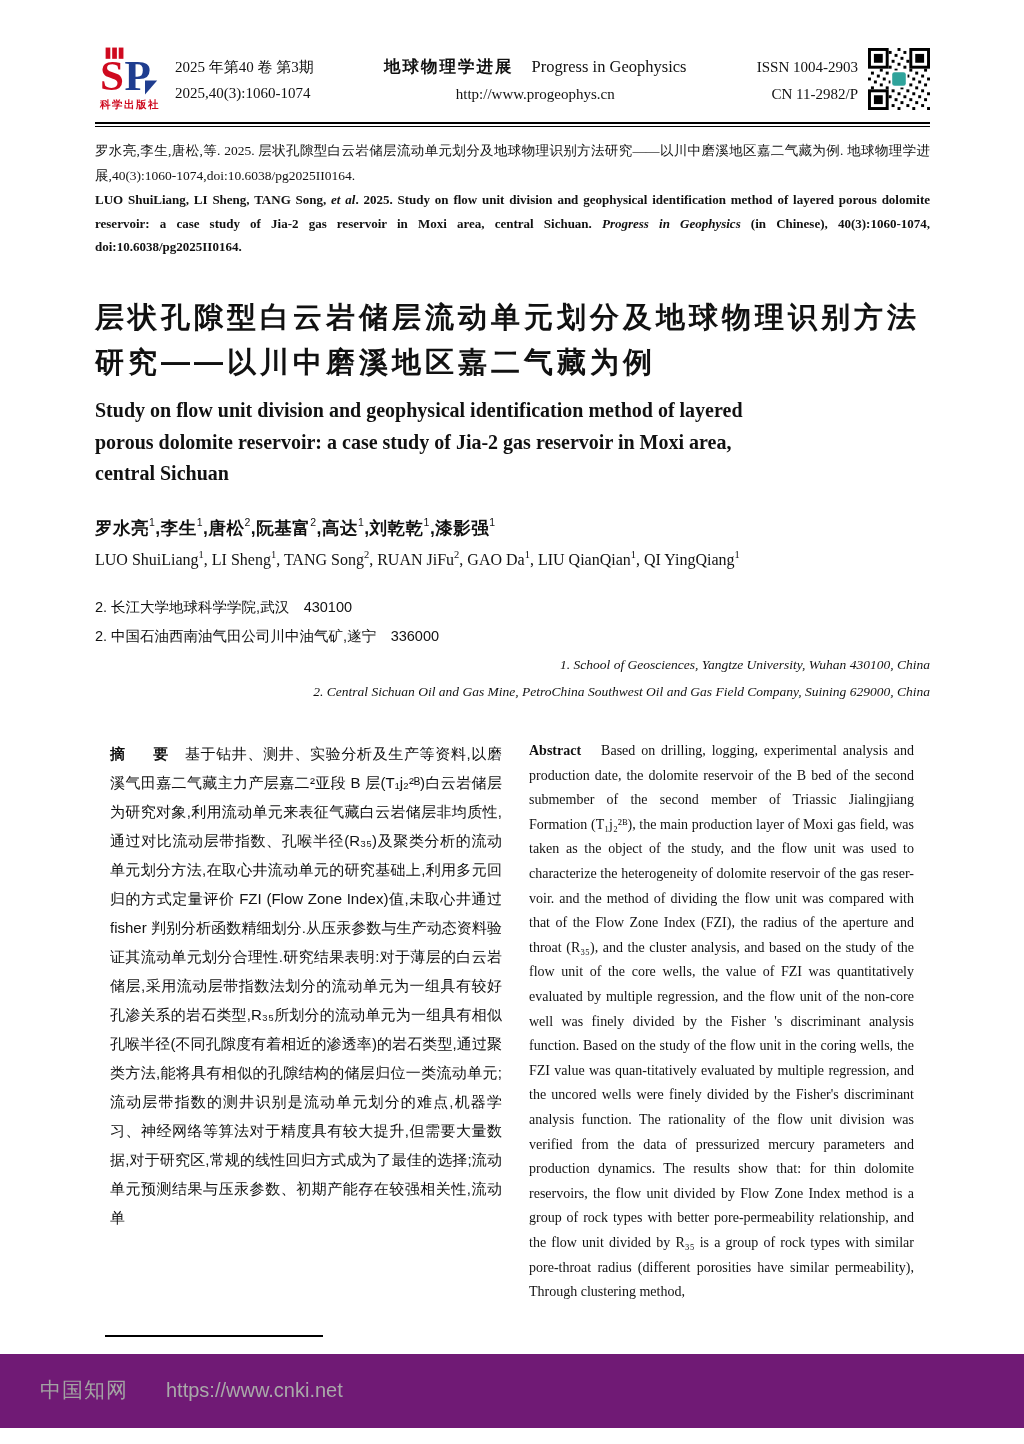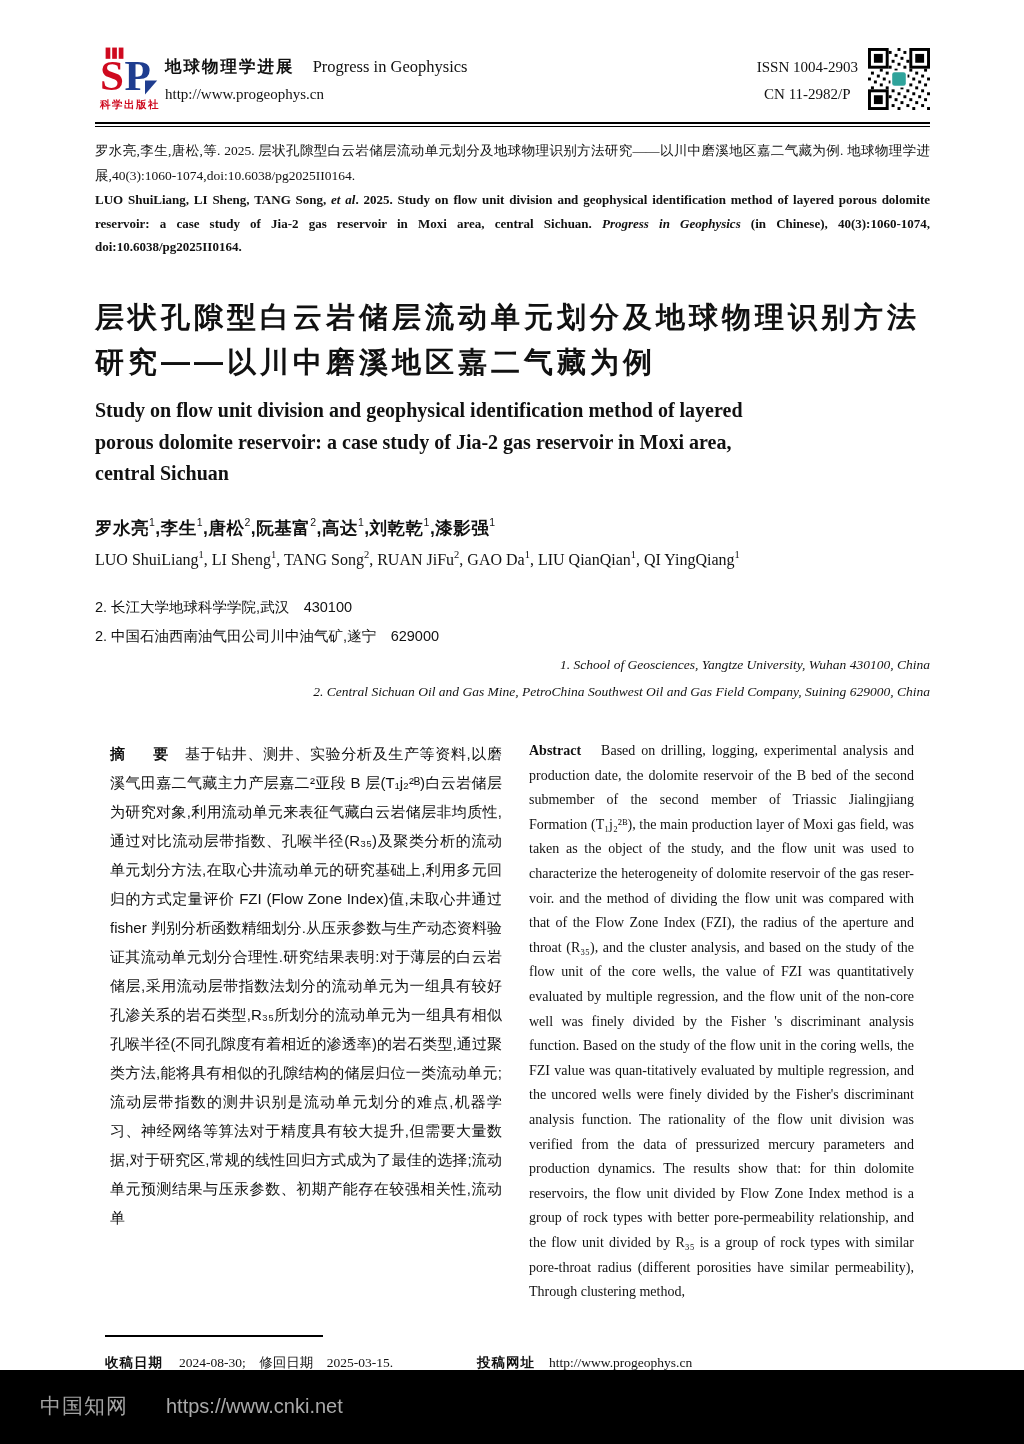--- a/index.html
+++ b/index.html
@@ -10,26 +10,26 @@
     font-family:"Liberation Serif", serif;
   }
   .content { padding:0 94px 0 95px; }
 
   
   .j-header { display:flex; align-items:flex-start; margin-top:46px; }
   .logo-box { width:70px; flex:0 0 auto; text-align:center; }
   .logo-box svg { display:block; margin:0 auto; }
   .publisher-name { color:#cf0a1f; font-size:10.5px; font-weight:bold; letter-spacing:1.5px; margin-top:2px; white-space:nowrap; font-family:"Liberation Sans", sans-serif; }
   .issue-box { margin-left:10px; font-size:15px; line-height:1.75; white-space:nowrap; padding-top:8px; }
-  .center-box { flex:1; text-align:left; padding-top:10px; }
+  .center-box { flex:1; text-align:center; padding-top:10px; }
   .journal-line { font-size:16.5px; }
   .journal-cn { font-weight:bold; letter-spacing:2px; font-family:"Liberation Sans", sans-serif; }
   .journal-en { margin-left:14px; }
   .journal-url { font-size:15px; margin-top:8px; color:#111; text-decoration:none; display:inline-block; }
-  .right-box { text-align:center; font-size:15px; line-height:1.8; white-space:nowrap; padding-top:8px; margin-right:10px; }
+  .right-box { text-align:right; font-size:15px; line-height:1.8; white-space:nowrap; padding-top:8px; margin-right:10px; }
   .qr-box { flex:0 0 auto; padding-top:2px; }
 
   .header-divider { margin-top:8px; border-top:2.5px solid #000; border-bottom:1.5px solid #000; height:5px; }
 
   
   .citation { margin-top:12px; }
   .citation p { font-size:13.5px; line-height:1.82; text-align:justify; }
   .citation .en { font-size:13px;font-weight:bold; }
   .citation .it { font-style:italic; }
 
@@ -59,21 +59,21 @@
   .fn-divider { margin-top:30px; margin-left:10px; width:218px; border-top:2px solid #000; }
   .footnotes { margin-top:12px; font-size:13.5px; padding-left:10px; }
   .fn-row { display:flex; line-height:2.1; }
   .fn-label { flex:0 0 auto; font-weight:bold; font-family:"Liberation Sans", sans-serif; margin-right:16px; letter-spacing:1px; }
   .fn-text { flex:1; text-align:justify; }
   .fn-submit { margin-left:84px; }
   .fn-submit-label { font-weight:bold; font-family:"Liberation Sans", sans-serif; letter-spacing:1px; margin-right:14px; }
   .fn-link { color:#111; text-decoration:none; }
 
   
-  .cnki-bar { position:absolute; left:0; right:0; bottom:0; height:74px; background:#000000; }
+  .cnki-bar { position:absolute; left:0; right:0; bottom:16px; height:74px; background:#701a75; }
   .cnki-inner { position:absolute; left:40px; bottom:24px; display:flex; align-items:baseline; color:#a3a3a3; font-family:"Liberation Sans", sans-serif; }
   .cnki-name { font-size:21px; letter-spacing:1px; }
   .cnki-url { font-size:20px; margin-left:38px; color:#a9a9a9; text-decoration:none; }
 </style>
 </head>
 <body>
 
 <div class="page">
   <div class="content">
 
@@ -87,20 +87,24 @@
             <text x="0" y="46" font-size="46" font-weight="bold" font-family="Liberation Serif, serif">S</text>
           </g>
           <g fill="#1f3d8f">
             <text x="26" y="46" font-size="46" font-weight="bold" font-family="Liberation Serif, serif">P</text>
             <polygon points="48,36 61,36 48,51"></polygon>
           </g>
         </svg>
         <div class="publisher-name">科学出版社</div>
       </div>
 
+      <div class="issue-box">
+        <div>2025 年第40 卷 第3期</div>
+        <div>2025,40(3):1060-1074</div>
+      </div>
 
       <div class="center-box">
         <div class="journal-line">
           <span class="journal-cn">地球物理学进展</span>
           <span class="journal-en">Progress in Geophysics</span>
         </div>
         <a class="journal-url" href="#">http://www.progeophys.cn</a>
       </div>
 
       <div class="right-box">
@@ -200,21 +204,21 @@
       <div>porous dolomite reservoir: a case study of Jia-2 gas reservoir in Moxi area,</div>
       <div>central Sichuan</div>
     </h2>
 
     <div class="authors-cn"><span><span>罗水亮</span><sup>1</sup></span><span>,</span><span><span>李生</span><sup>1</sup></span><span>,</span><span><span>唐松</span><sup>2</sup></span><span>,</span><span><span>阮基富</span><sup>2</sup></span><span>,</span><span><span>高达</span><sup>1</sup></span><span>,</span><span><span>刘乾乾</span><sup>1</sup></span><span>,</span><span><span>漆影强</span><sup>1</sup></span></div>
 
     <div class="authors-en"><span><span>LUO ShuiLiang</span><sup>1</sup></span><span>,  </span><span><span>LI Sheng</span><sup>1</sup></span><span>,  </span><span><span>TANG Song</span><sup>2</sup></span><span>,  </span><span><span>RUAN JiFu</span><sup>2</sup></span><span>,  </span><span><span>GAO Da</span><sup>1</sup></span><span>,  </span><span><span>LIU QianQian</span><sup>1</sup></span><span>,  </span><span><span>QI YingQiang</span><sup>1</sup></span></div>
 
     <div class="affils">
       <div class="affil-cn">2. 长江大学地球科学学院,武汉　430100</div>
-      <div class="affil-cn">2. 中国石油西南油气田公司川中油气矿,遂宁　629000</div>
+      <div class="affil-cn">2. 中国石油西南油气田公司川中油气矿,遂宁　336000</div>
       <div class="affil-en">1. School of Geosciences, Yangtze University, Wuhan 430100, China</div>
       <div class="affil-en">2. Central Sichuan Oil and Gas Mine, PetroChina Southwest Oil and Gas Field Company, Suining 629000, China</div>
     </div>
 
     <div class="abstract-wrap">
       <p class="abs-col-cn"><span class="abs-label">摘　要</span><span>基于钻井、测井、实验分析及生产等资料,以磨溪气田嘉二气藏主力产层嘉二²亚段 B 层(T₁j₂²ᴮ)白云岩储层为研究对象,利用流动单元来表征气藏白云岩储层非均质性,通过对比流动层带指数、孔喉半径(R₃₅)及聚类分析的流动单元划分方法,在取心井流动单元的研究基础上,利用多元回归的方式定量评价 FZI (Flow Zone Index)值,未取心井通过 fisher 判别分析函数精细划分.从压汞参数与生产动态资料验证其流动单元划分合理性.研究结果表明:对于薄层的白云岩储层,采用流动层带指数法划分的流动单元为一组具有较好孔渗关系的岩石类型,R₃₅所划分的流动单元为一组具有相似孔喉半径(不同孔隙度有着相近的渗透率)的岩石类型,通过聚类方法,能将具有相似的孔隙结构的储层归位一类流动单元;流动层带指数的测井识别是流动单元划分的难点,机器学习、神经网络等算法对于精度具有较大提升,但需要大量数据,对于研究区,常规的线性回归方式成为了最佳的选择;流动单元预测结果与压汞参数、初期产能存在较强相关性,流动单</span></p>
       <p class="abs-col-en"><span class="abs-label">Abstract</span><span>Based on drilling, logging, experimental analysis and production date, the dolomite reservoir of the B bed of the second submember of the second member of Triassic Jialingjiang Formation (T₁j₂²ᴮ), the main production layer of Moxi gas field, was taken as the object of the study, and the flow unit was used to characterize the heterogeneity of dolomite reservoir of the gas reser-voir. and the method of dividing the flow unit was compared with that of the Flow Zone Index (FZI), the radius of the aperture and throat (R₃₅), and the cluster analysis, and based on the study of the flow unit of the core wells, the value of FZI was quantitatively evaluated by multiple regression, and the flow unit of the non-core well was finely divided by the Fisher 's discriminant analysis function. Based on the study of the flow unit in the coring wells, the FZI value was quan-titatively evaluated by multiple regression, and the uncored wells were finely divided by the Fisher's discriminant analysis function. The rationality of the flow unit division was verified from the data of pressurized mercury parameters and production dynamics. The results show that: for thin dolomite reservoirs, the flow unit divided by Flow Zone Index method is a group of rock types with better pore-permeability relationship, and the flow unit divided by R₃₅ is a group of rock types with similar pore-throat radius (different porosities have similar permeability), Through clustering method,</span></p>
     </div>
 
     <div class="fn-divider"></div>

